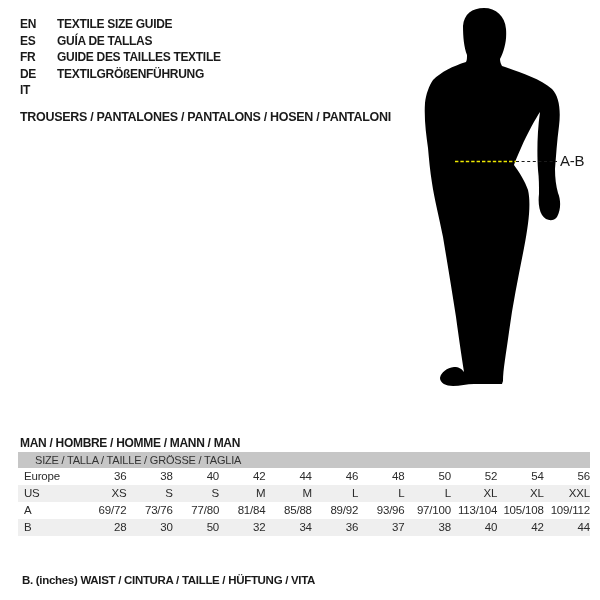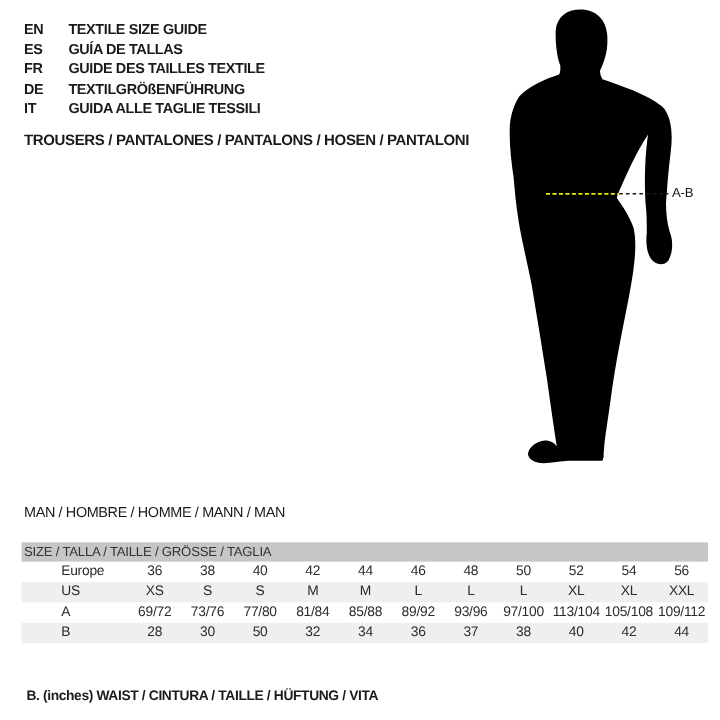--- a/index.html
+++ b/index.html
@@ -9,33 +9,33 @@
   }
   
   .lang-row{position:absolute;left:20px;height:16px;display:flex;align-items:center;
     font-weight:bold;font-size:12px;letter-spacing:-0.3px;white-space:nowrap;}
   .lang-code{width:37px;display:inline-block;}
   .r0{top:16px}.r1{top:33px}.r2{top:49px}.r3{top:66px}.r4{top:82px}
   .garment-line{position:absolute;left:20px;top:110px;height:15px;line-height:15px;
     font-weight:bold;font-size:12.5px;letter-spacing:-0.3px;white-space:nowrap;}
   
   .fig{position:absolute;left:400px;top:0;width:200px;height:400px;}
-  .ab-label{position:absolute;left:560px;top:154px;font-size:11px;line-height:14px;letter-spacing:-0.2px;}
+  .ab-label{position:absolute;left:560px;top:154px;font-size:15px;line-height:14px;letter-spacing:-0.2px;}
   
-  .gender-line{position:absolute;left:20px;top:420px;height:14px;line-height:14px;
-    font-weight:normal;font-size:12px;letter-spacing:-0.3px;white-space:nowrap;}
+  .gender-line{position:absolute;left:20px;top:436px;height:14px;line-height:14px;
+    font-weight:bold;font-size:12px;letter-spacing:-0.3px;white-space:nowrap;}
   
   .size-table{position:absolute;left:18px;top:452px;width:572px;font-size:11.5px;
     letter-spacing:-0.2px;color:#2b2b2b;}
-  .t-head{height:16px;line-height:16px;background:#c6c6c6;padding-left:2px;
+  .t-head{height:16px;line-height:16px;background:#c6c6c6;padding-left:17px;
     font-size:11px;color:#333333;white-space:nowrap;}
   .t-row{display:flex;height:17px;line-height:17px;}
   .t-row.stripe{background:#efefef;}
-  .t-label{width:62px;padding-left:6px;box-sizing:border-box;margin-left:27px;}
-  .t-cell{flex:1;text-align:center;}
+  .t-label{width:62px;padding-left:6px;box-sizing:border-box;}
+  .t-cell{flex:1;text-align:right;}
   
   .footnote{position:absolute;left:22px;height:14px;line-height:14px;
     font-weight:bold;font-size:11.5px;letter-spacing:-0.3px;white-space:nowrap;}
   .fn-a{top:556px}.fn-b{top:573px}
 </style>
 </head>
 <body>
 
 <div class="canvas">
 
@@ -50,21 +50,20 @@
   <div class="lang-row r2">
     <span class="lang-code">FR</span>
     <span class="lang-label">GUIDE DES TAILLES TEXTILE</span>
   </div>
   <div class="lang-row r3">
     <span class="lang-code">DE</span>
     <span class="lang-label">TEXTILGRÖßENFÜHRUNG</span>
   </div>
   <div class="lang-row r4">
     <span class="lang-code">IT</span>
-    <span class="lang-label">GUIDA ALLE TAGLIE TESSILI</span>
   </div>
 
   <div class="garment-line">TROUSERS / PANTALONES / PANTALONS / HOSEN / PANTALONI</div>
 
   <svg class="fig" viewBox="400 0 200 400" aria-hidden="true">
     <path d="M484 8
          C496 8 505 16 506 29
          C507 41 504 51 500 59
          C500 62 501 64 502 66
          C516 71 539 78 552 89

